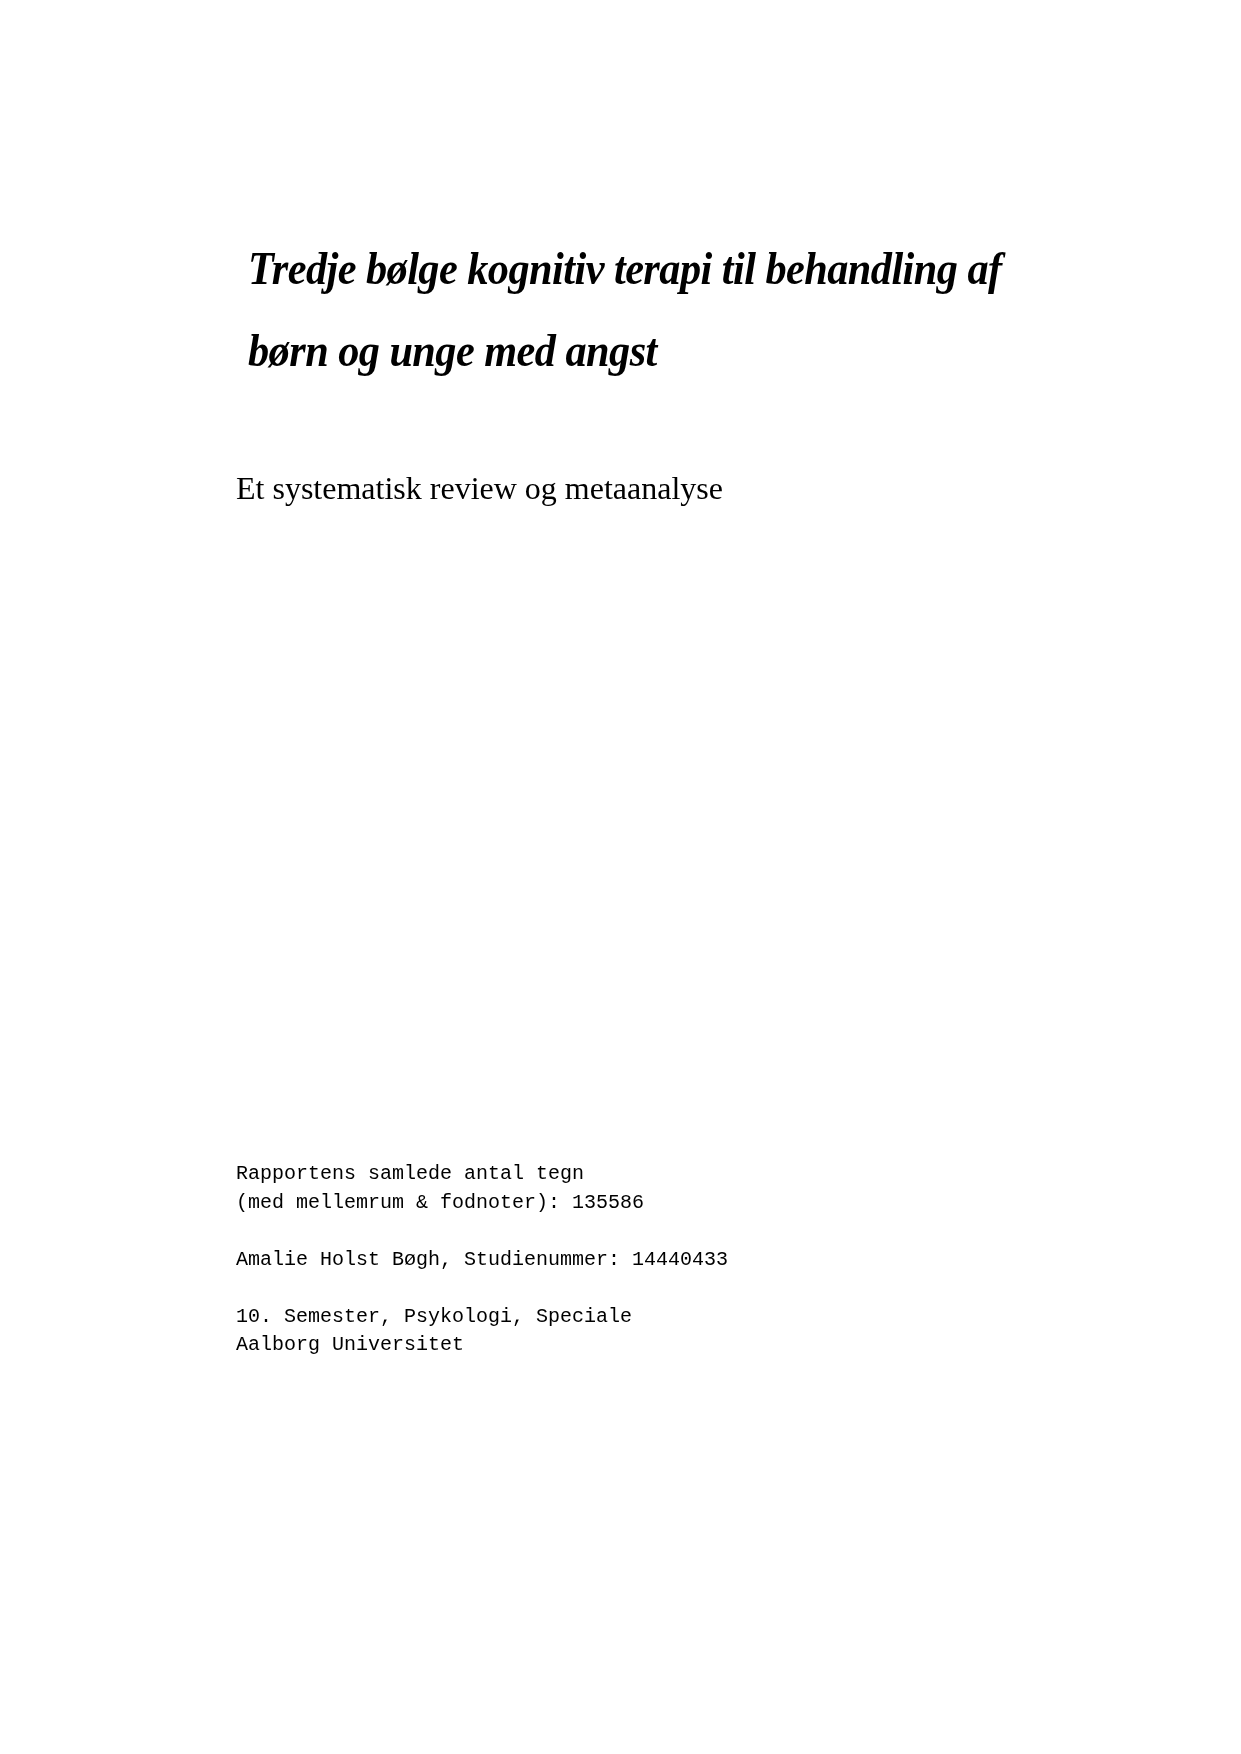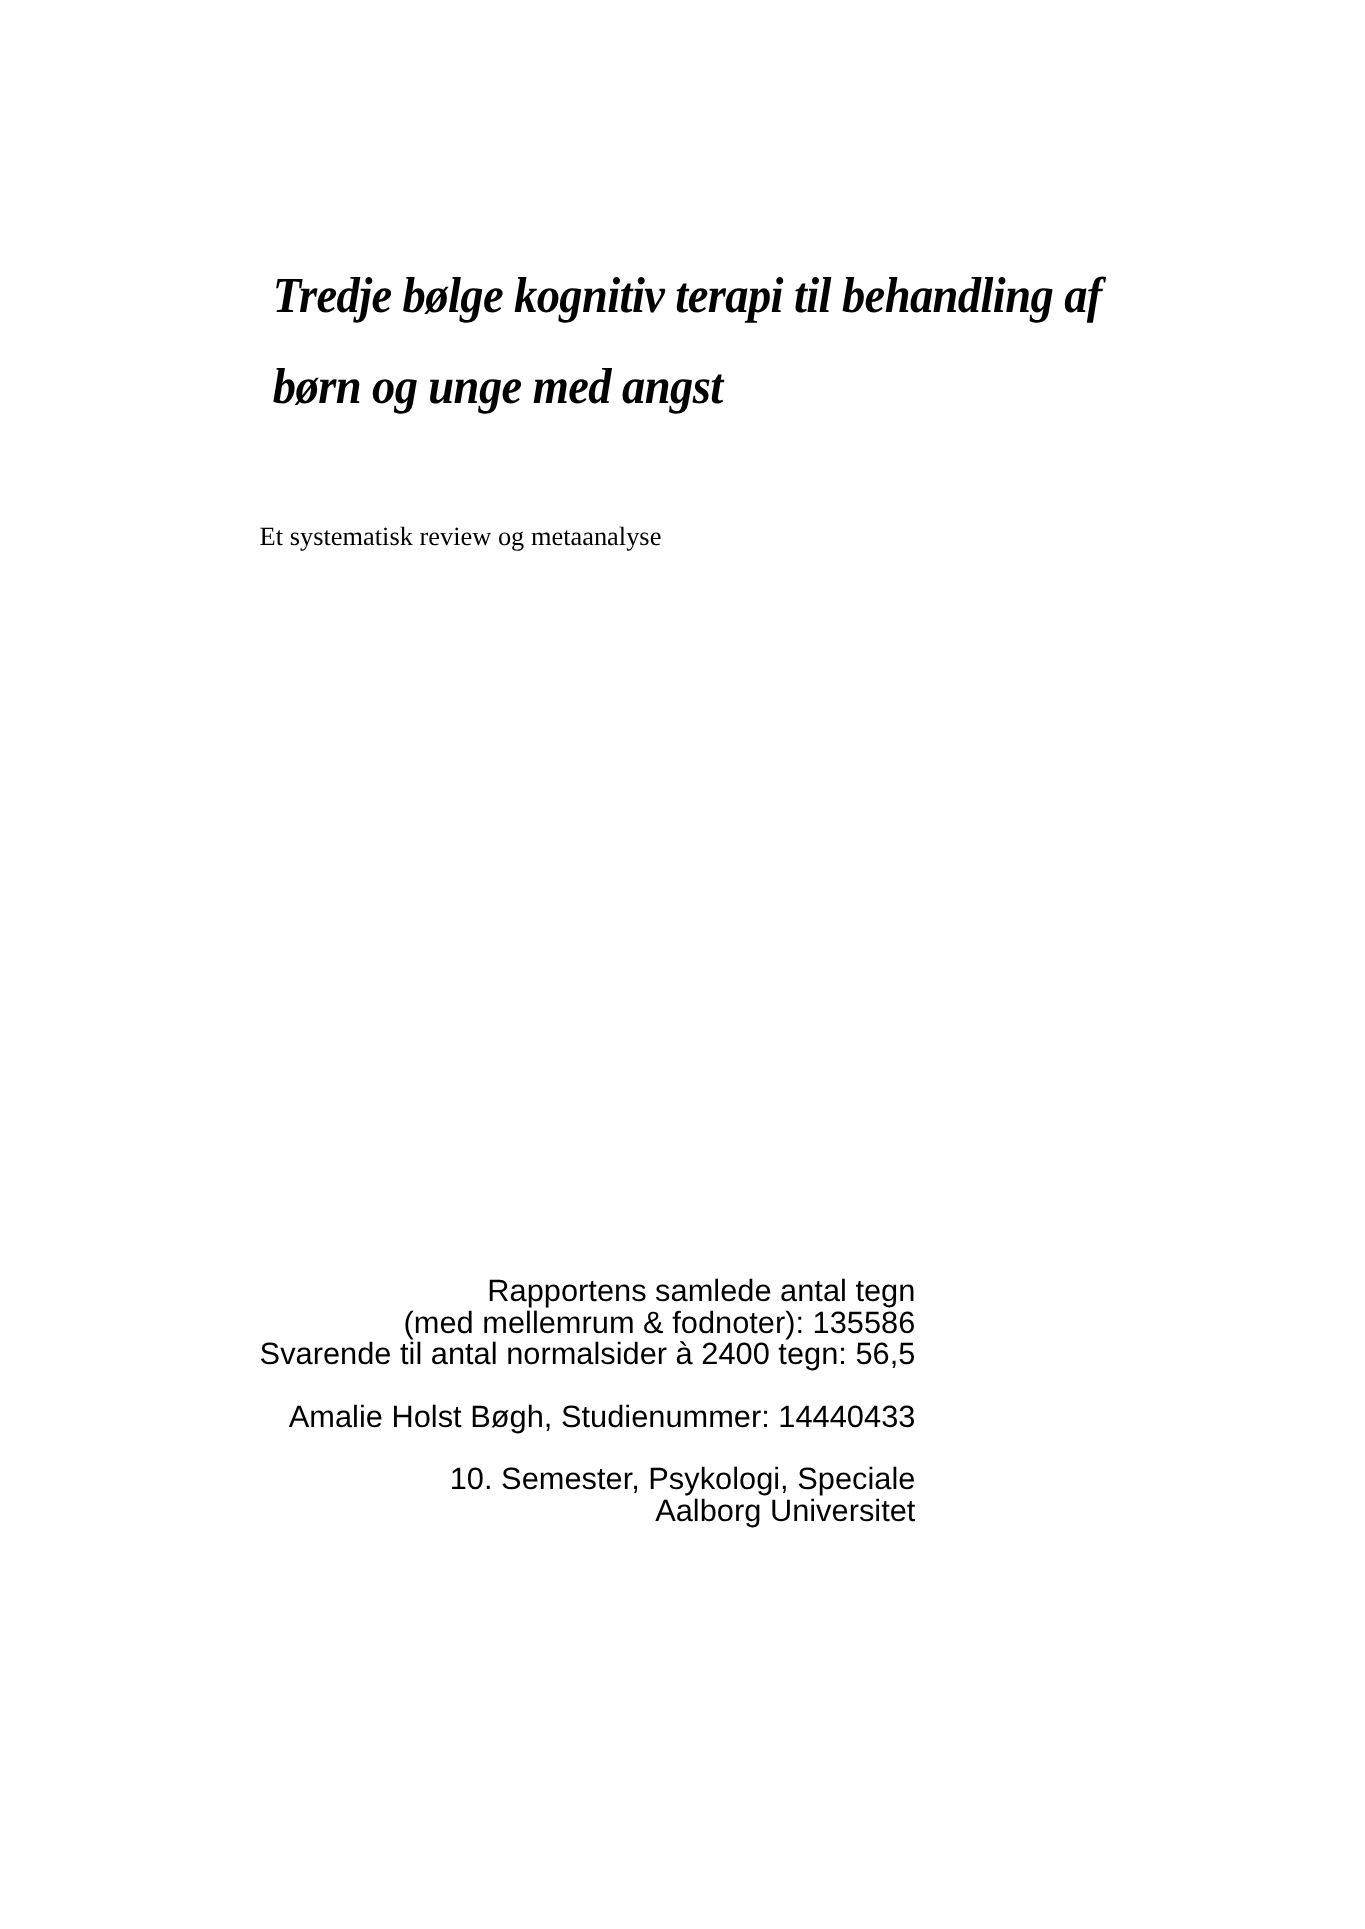--- a/index.html
+++ b/index.html
@@ -32,33 +32,32 @@
       transform: scaleX(0.92);
       transform-origin: left center;
       white-space: nowrap;
       margin: 0;
     }
     .subtitle {
       position: absolute;
       left: 236px;
       top: 468px;
       font-family: "Liberation Serif", serif;
-      font-size: 24px;
+      font-size: 32px;
       line-height: 40px;
       margin: 0;
       white-space: nowrap;
     }
     .info-block {
       position: absolute;
       left: 236px;
       top: 1160px;
-      font-family: Liberation Sans, sans-serif;
-      font-size: 28px;
+      font-family: Liberation Mono, monospace;
+      font-size: 20px;
       line-height: 28.5px;
-      text-align: right;
     }
     .info-group {
       margin: 0 0 28.5px 0;
     }
     .info-line {
       white-space: nowrap;
       margin: 0;
     }
   </style>
 </head>
@@ -70,21 +69,20 @@
     <p class="title-line">Tredje bølge kognitiv terapi til behandling af</p>
     <p class="title-line">børn og unge med angst</p>
   </div>
 
   <p class="subtitle">Et systematisk review og metaanalyse</p>
 
   <div class="info-block">
     <div class="info-group">
       <p class="info-line">Rapportens samlede antal tegn</p>
       <p class="info-line">(med mellemrum &amp; fodnoter): 135586</p>
-      <p class="info-line">Svarende til antal normalsider à 2400 tegn: 56,5</p>
     </div>
     <div class="info-group">
       <p class="info-line">Amalie Holst Bøgh, Studienummer: 14440433</p>
     </div>
     <div class="info-group">
       <p class="info-line">10. Semester, Psykologi, Speciale</p>
       <p class="info-line">Aalborg Universitet</p>
     </div>
   </div>
 

